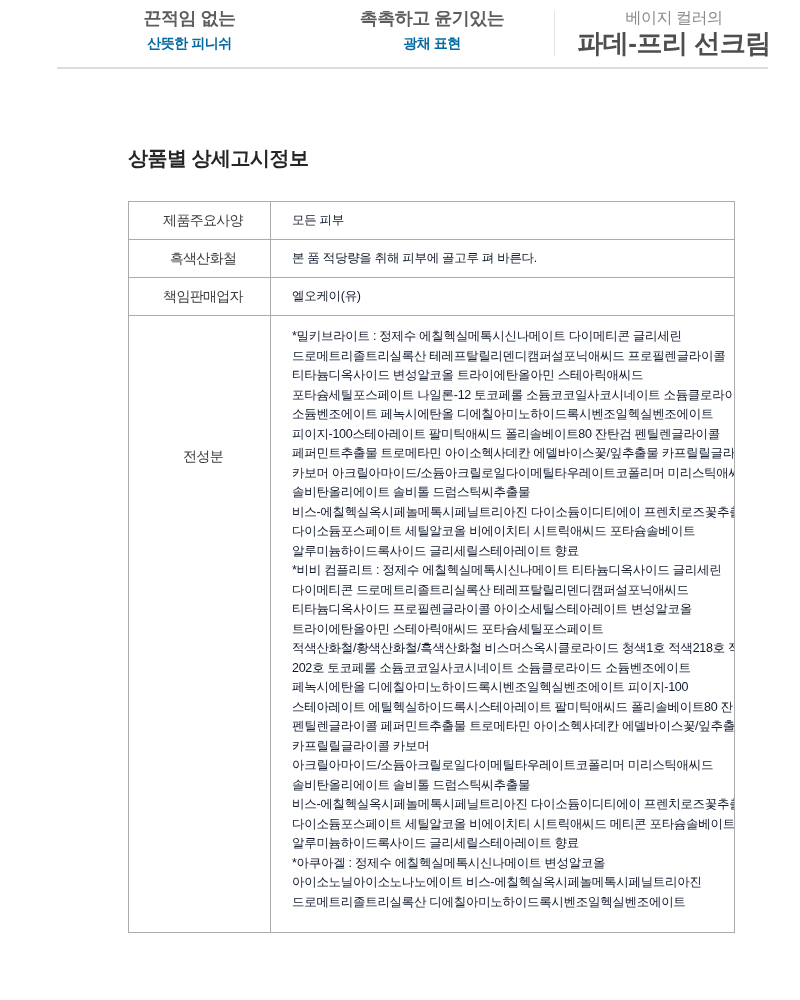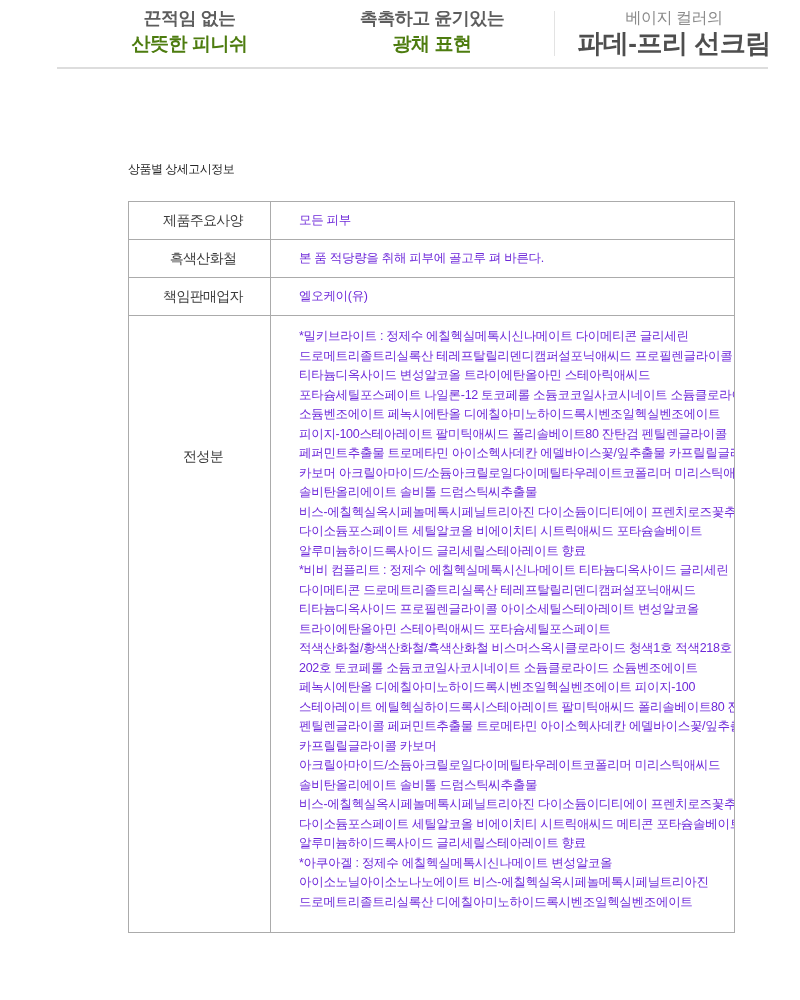--- a/index.html
+++ b/index.html
@@ -6,36 +6,36 @@
   html,body { background:#fff; }
   body { font-family:"Liberation Sans","DejaVu Sans",sans-serif; }
   .page { position:relative; width:736px; height:1000px; background:#fff; overflow:hidden; margin:11px auto; }
 
   
   .feature { position:absolute; top:-5px; text-align:center; }
   .feature-1 { left:40px;  width:235px; }
   .feature-2 { left:282px; width:236px; }
   .feature-3 { left:524px; width:236px; }
   .f-line1 { font-size:18px; font-weight:bold; color:#5d5d5d; line-height:24px; letter-spacing:-0.5px; }
-  .f-line2 { font-size:19px; font-weight:bold; color:#4d7c0f; line-height:27px; letter-spacing:-0.5px; }
+  .f-line2 { font-size:14px; font-weight:bold; color:#0369a1; line-height:27px; letter-spacing:-0.5px; }
   .feature-3 .f-line1 { font-size:16px; font-weight:normal; color:#8b8b8b; }
   .feature-3 .f-line2 { font-size:26px; color:#4e4e4e; }
   .v-divider { position:absolute; left:522px; top:0; width:1px; height:45px; background:#e3e3e3; }
   .h-rule   { position:absolute; left:25px; top:56px; width:766px; height:2px; background:#dddddd; }
 
   
-  .section-title { position:absolute; left:96px; top:150px; font-size:12px; font-weight:normal; color:#262626; letter-spacing:-0.5px; }
+  .section-title { position:absolute; left:96px; top:134px; font-size:20px; font-weight:bold; color:#262626; letter-spacing:-0.5px; }
 
   
   .spec-table { position:absolute; left:96px; top:190px; width:607px; border-collapse:collapse; table-layout:fixed; }
   .spec-table th, .spec-table td { border:1px solid #ababab;padding-left:7px; }
   .spec-table col.c-label { width:142px; }
   .spec-table tr.short-row { height:38px; }
   .spec-table th { font-size:14px; font-weight:500; color:#3c3c3c; text-align:center; letter-spacing:-0.7px; vertical-align:middle; }
-  .spec-table td { font-size:12.5px; color:#6d28d9; padding-left:28px; letter-spacing:-0.3px; vertical-align:middle; }
+  .spec-table td { font-size:12.5px; color:#0f172a; padding-left:21px; letter-spacing:-0.3px; vertical-align:middle; }
   .ing-label { vertical-align:top !important; padding-top:132px; }
   .ing-value { vertical-align:top !important; padding:11px 2px 20px 28px; font-size:12px; line-height:19.5px;
                letter-spacing:-0.5px; white-space:pre; overflow:hidden; }
 </style>
 </head>
 <body>
 
 <div class="page">
 
   <div>

